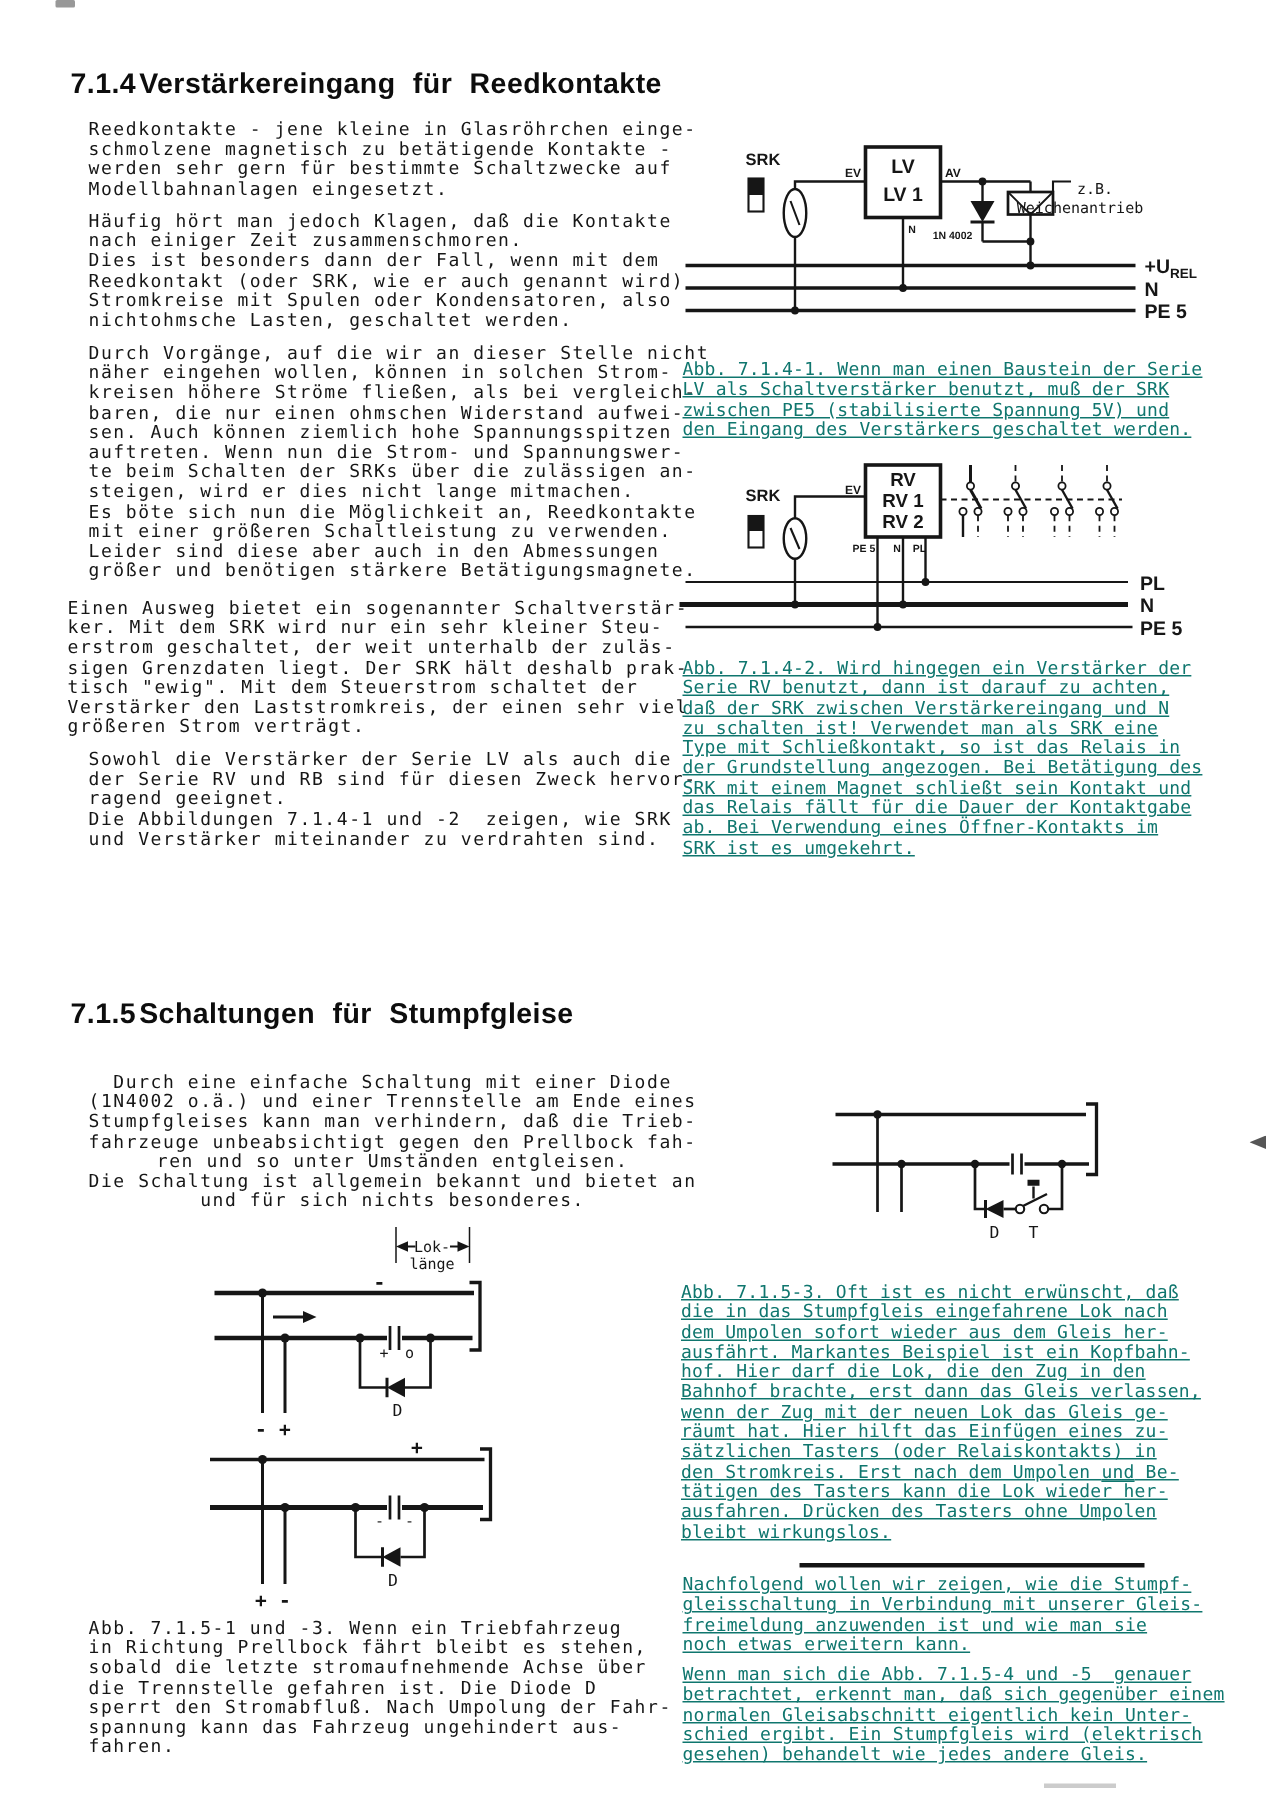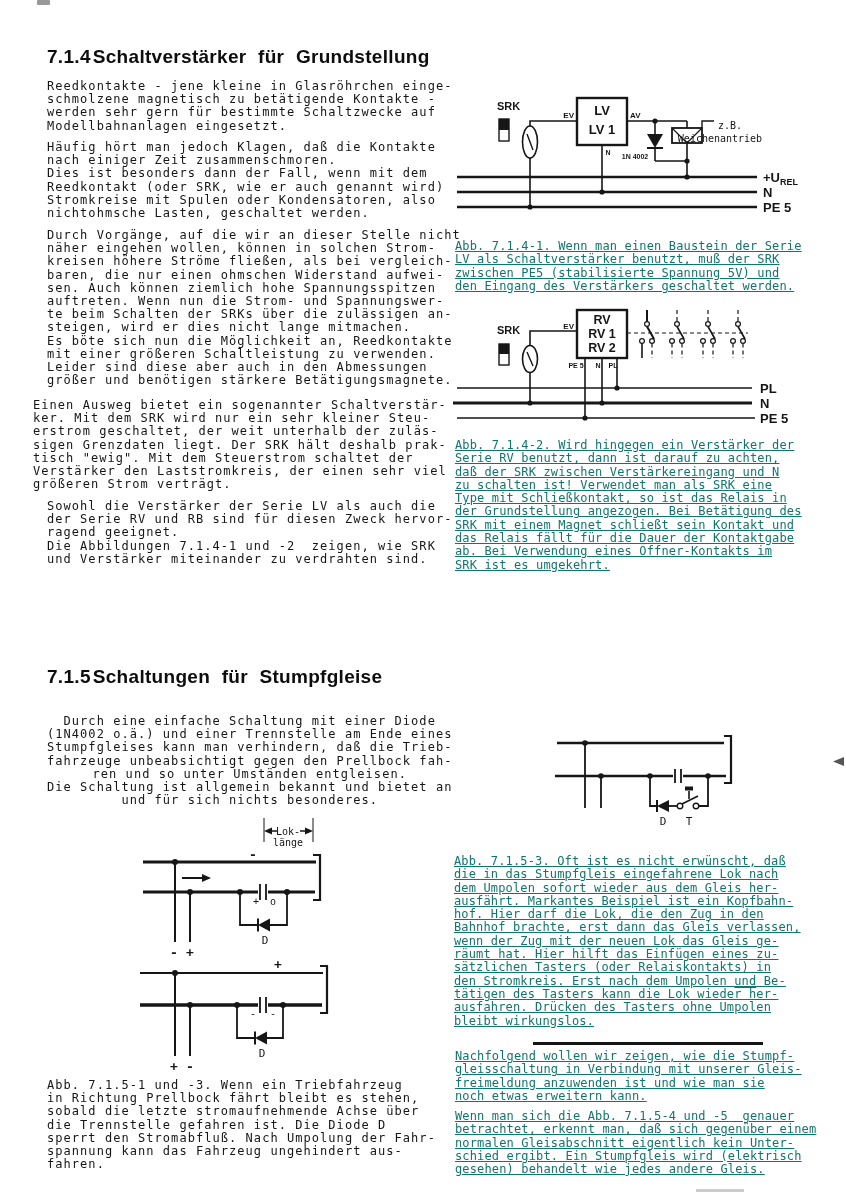--- a/index.html
+++ b/index.html
@@ -1,19 +1,19 @@
 <!DOCTYPE html>
 <html><head>
 <meta charset="utf-8">
 <style>
   html,body{margin:0;padding:0;background:#d8d8d8;}
   #page{position:relative;width:846px;height:1200px;background:#ffffff;overflow:hidden;
         color:#161616;}
   .mono-l{position:absolute;white-space:pre;font:12px/13.2px "DejaVu Sans Mono",monospace;
-          letter-spacing:1.05px;color:#161616;}
+          letter-spacing:1.05px;color:#161616;margin-left:12px;}
   .mono-r{position:absolute;white-space:pre;font:12px/13.3px "DejaVu Sans Mono",monospace;
           letter-spacing:0.15px;color:#0f766e;text-decoration:underline;}
   .heading{position:absolute;font:bold 19px "Liberation Sans",sans-serif;
            letter-spacing:0.3px;word-spacing:6px;color:#0d0d0d;}
   .heading .num{display:inline-block;margin-right:2px;}
   .u{text-decoration:underline;text-underline-offset:2px;}
   .rule{position:absolute;background:#141414;}
   svg{position:absolute;overflow:visible;}
   .ln{stroke:#161616;fill:none;}
   .dt{fill:#161616;stroke:none;}
@@ -29,21 +29,21 @@
 </head>
 <body>
 
 <div id="page">
 
   <div class="artifact" style="left:37px;top:0px;width:13px;height:5px;background:#444;opacity:.55;border-radius:1px;"></div>
   <div class="artifact" style="left:696px;top:1189px;width:48px;height:3px;background:#9a9a9a;opacity:.5;"></div>
   <div class="artifact" style="left:833px;top:757px;width:11px;height:9px;background:#2c2c2c;opacity:.8;clip-path:polygon(100% 0,100% 100%,0 50%);"></div>
 
   <div class="heading" style="left:47px;top:46px;">
-    <span class="num">7.1.4</span><span>Schaltverstärker für Grundstellung</span>
+    <span class="num">7.1.4</span><span>Verstärkereingang für Reedkontakte</span>
   </div>
 
   <div class="mono-l" style="left:47px;top:80px;">Reedkontakte - jene kleine in Glasröhrchen einge-
 schmolzene magnetisch zu betätigende Kontakte -
 werden sehr gern für bestimmte Schaltzwecke auf
 Modellbahnanlagen eingesetzt.</div>
   <div class="mono-l" style="left:47px;top:141px;">Häufig hört man jedoch Klagen, daß die Kontakte
 nach einiger Zeit zusammenschmoren.
 Dies ist besonders dann der Fall, wenn mit dem
 Reedkontakt (oder SRK, wie er auch genannt wird)

